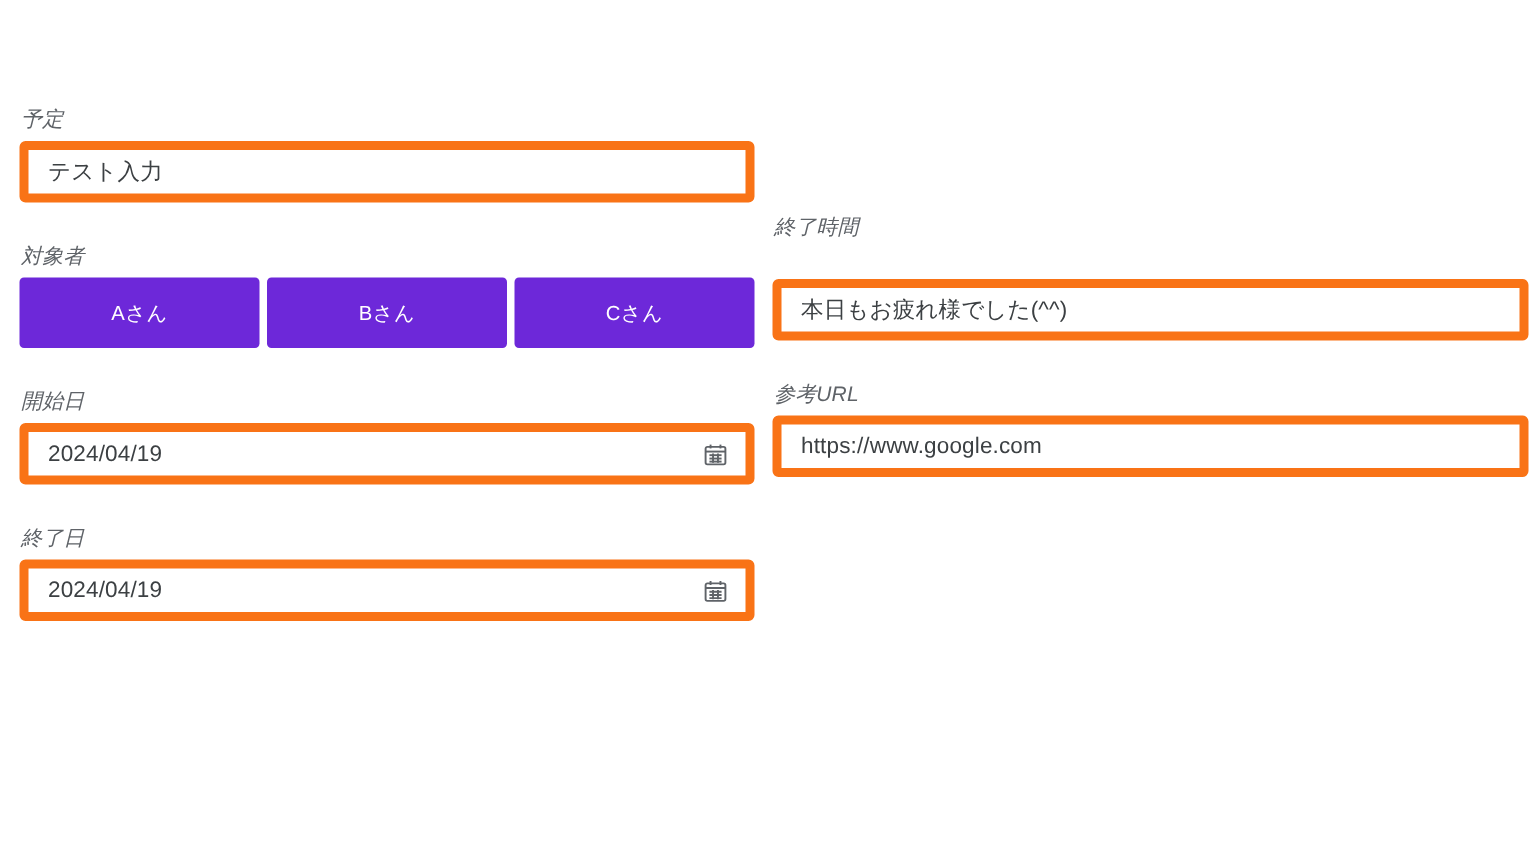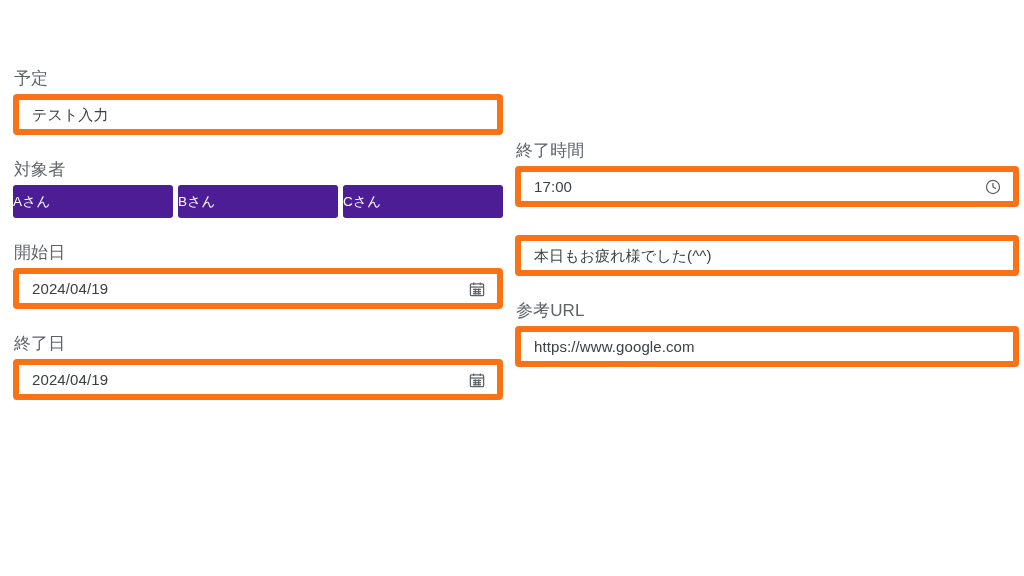--- a/index.html
+++ b/index.html
@@ -34,26 +34,27 @@
     left: 515px;
     top: 144px;
     width: 504px;
   }
 
   
   .field { margin-bottom: 28px; }
   .field:last-child { margin-bottom: 16px; }
 
   .field-label {
-    font-size: 17px;
+    font-size: 14px;
     line-height: 14px;
     color: #5f6368;
     margin: 0 0 8px 1px;
     letter-spacing: 0.1px;
     white-space: nowrap;
+    font-style: italic;
   }
 
   .input-box {
     position: relative;
     box-sizing: border-box;
     height: 41px;
     border: 6px solid #f97316;
     border-radius: 4px;
     background: #ffffff;
     display: flex;
@@ -85,31 +86,31 @@
 
   
   .btn-group {
     display: flex;
     gap: 5px;
     width: 490px;
   }
   .toggle-btn {
     flex: 1 1 0;
     box-sizing: border-box;
-    height: 33px;
+    height: 47px;
     border: none;
     border-radius: 3px;
-    background: #4c1d95;
+    background: #6d28d9;
     color: #ffffff;
     font-family: "Liberation Sans", "DejaVu Sans", sans-serif;
     font-size: 13.5px;
     letter-spacing: 0.3px;
     display: flex;
     align-items: center;
-    justify-content: flex-start;
+    justify-content: center;
     cursor: pointer;
     padding: 0;
   }
 </style>
 </head>
 <body>
 
 <div class="page">
 
   <div class="col-left">
@@ -176,29 +177,20 @@
         </span>
       </div>
     </div>
 
   </div>
 
   <div class="col-right">
 
     <div class="field">
       <div class="field-label">終了時間</div>
-      <div class="input-box has-icon">
-        <span class="input-value">17:00</span>
-        <span class="field-icon">
-          <svg viewBox="0 0 24 24" fill="none" stroke="currentColor" stroke-width="1.7">
-            <circle cx="12" cy="12" r="8.7"></circle>
-            <polyline points="12,6.6 12,12 15.9,14.2"></polyline>
-          </svg>
-        </span>
-      </div>
     </div>
 
     <div class="field">
       <div class="input-box">
         <span class="input-value">本日もお疲れ様でした(^^)</span>
       </div>
     </div>
 
     <div class="field">
       <div class="field-label">参考URL</div>

